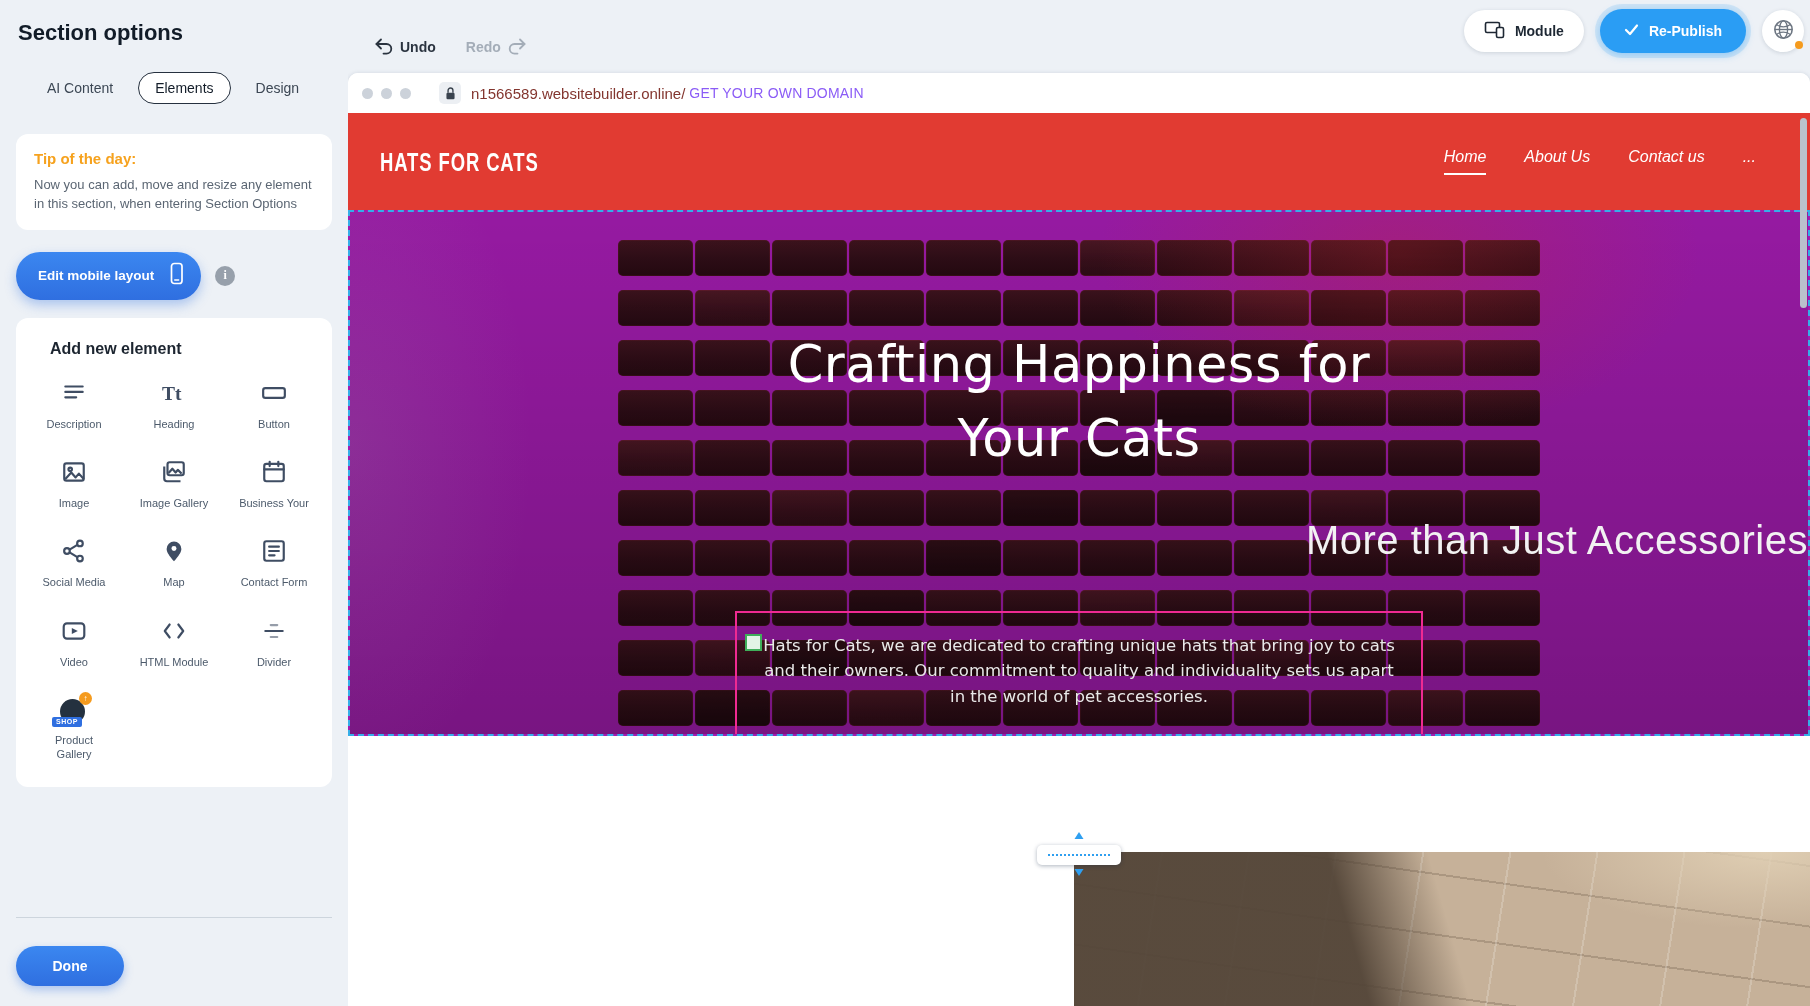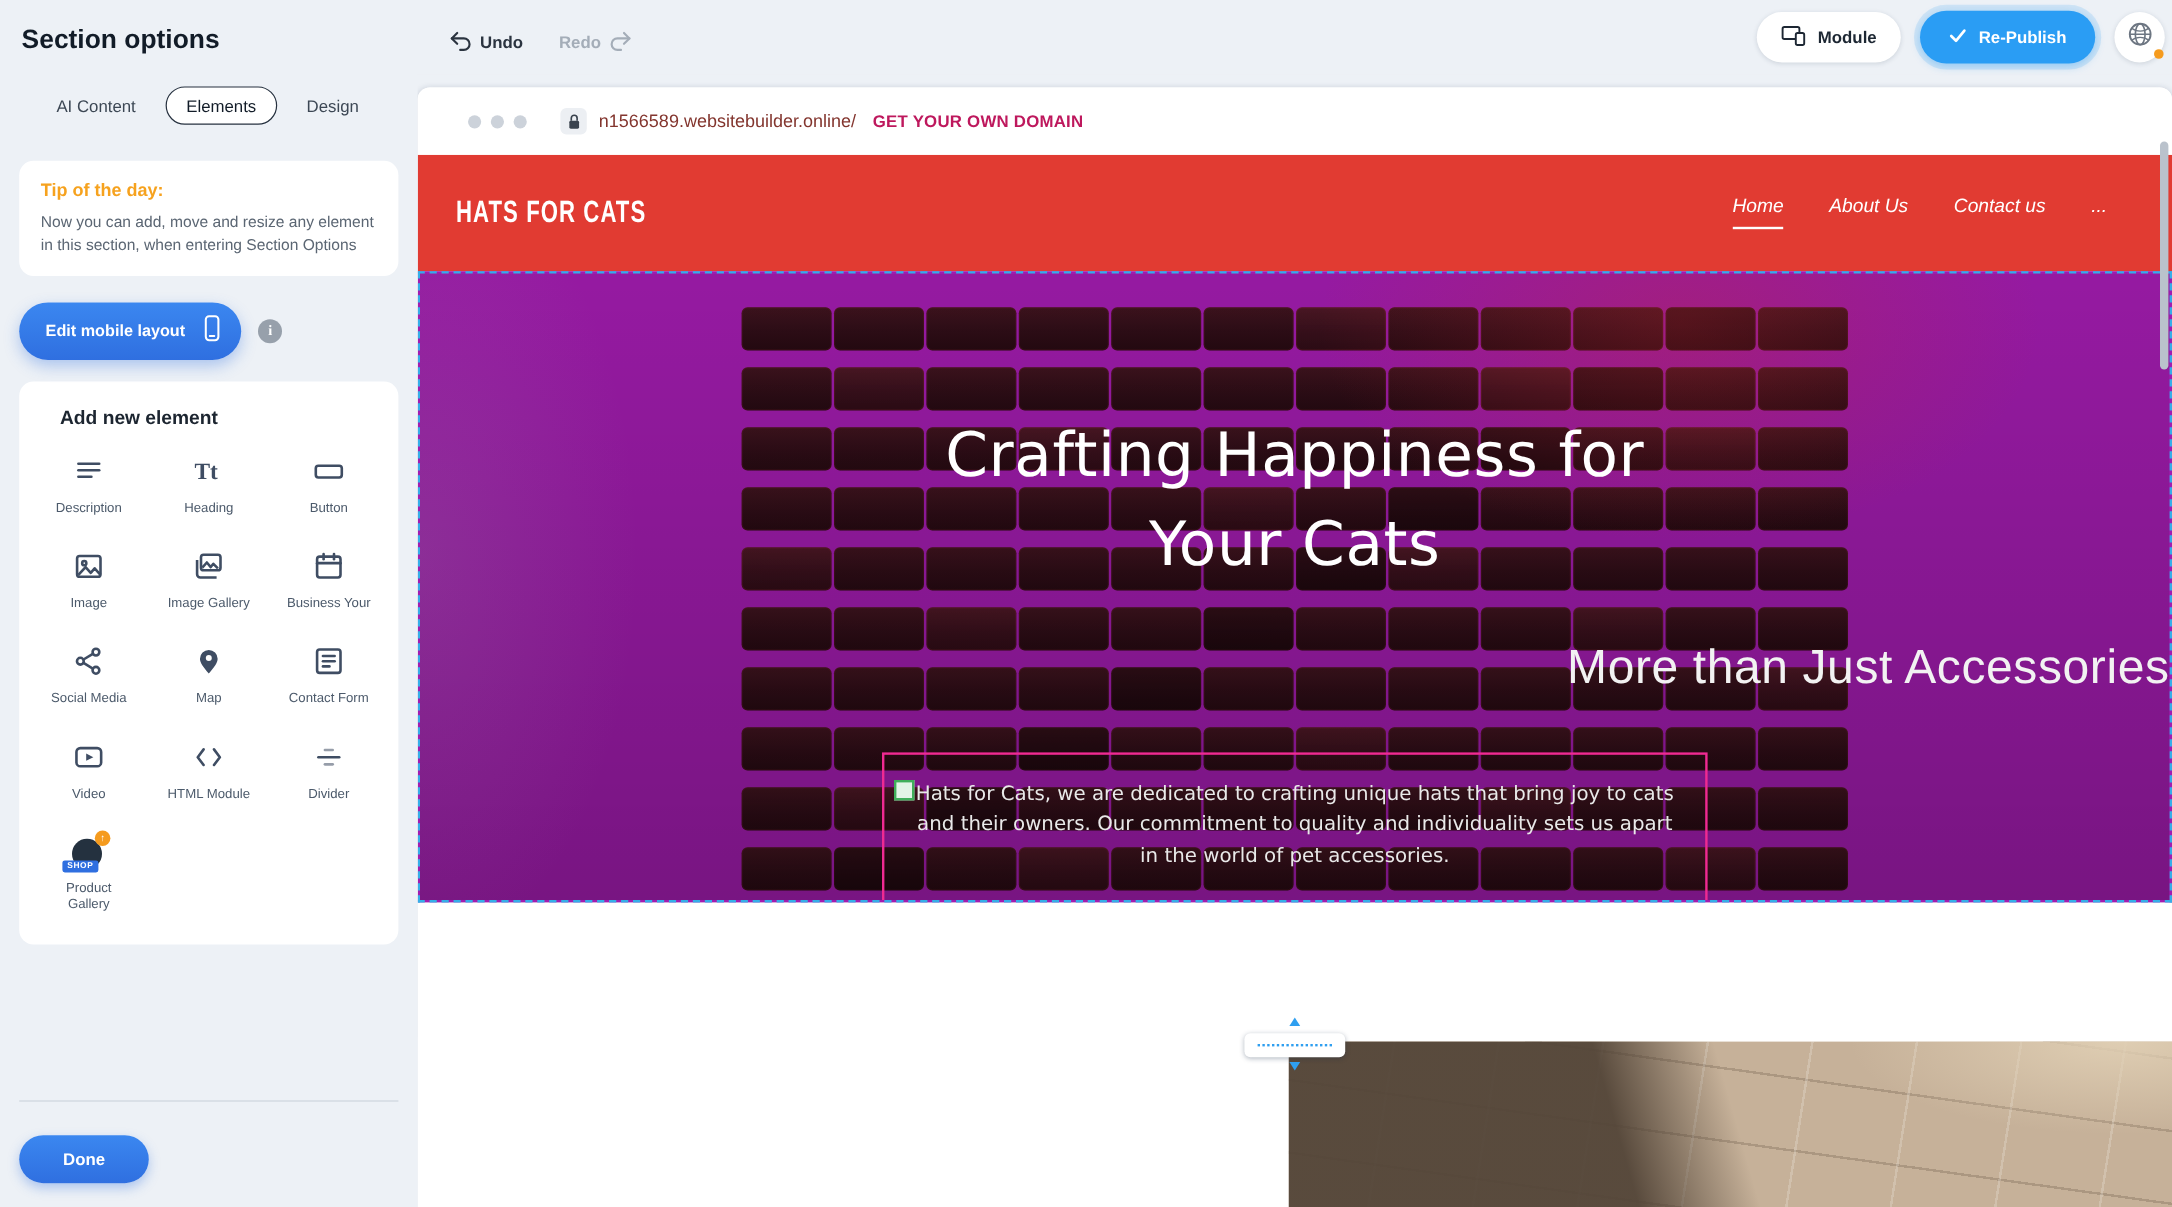--- a/index.html
+++ b/index.html
@@ -1,21 +1,21 @@
 <!DOCTYPE html>
 <html><head>
 <meta charset="utf-8">
 <style>
   * { box-sizing: border-box; margin: 0; padding: 0; }
   html,body { width:1810px; height:1006px; overflow:hidden; }
   body { font-family:"Liberation Sans",sans-serif; background:#edf1f6; position:relative; }
 
   
   .topbar { position:absolute; top:0; left:0; width:100%; height:62px; background:#edf1f6; z-index:3; }
-  .history { position:absolute; left:374px; top:4px; height:62px; display:flex; align-items:center; gap:30px; }
+  .history { position:absolute; left:374px; top:16px; height:62px; display:flex; align-items:center; gap:30px; }
   .hist-btn { display:flex; align-items:center; gap:7px; background:none; border:none; font-family:inherit;
               font-size:14px; font-weight:700; color:#2b3440; cursor:pointer; }
   .hist-btn.disabled { color:#a4adb8; }
   .top-actions { position:absolute; right:6px; top:0; height:62px; display:flex; align-items:center; gap:16px; }
   .preview-btn { display:flex; align-items:center; gap:10px; background:#fff; border:none; border-radius:21px;
                  height:42px; padding:0 20px; font-family:inherit; font-size:14px; font-weight:700; color:#1d2733;
                  box-shadow:0 1px 4px rgba(20,40,70,.15); cursor:pointer; }
   .republish-btn { display:flex; align-items:center; gap:10px; background:#2a9df4; border:none; border-radius:22px;
                  height:44px; padding:0 24px; font-family:inherit; font-size:14px; font-weight:700; color:#fff;
                  box-shadow:0 0 0 5px rgba(42,157,244,.15), 0 2px 8px rgba(42,157,244,.4); cursor:pointer; }
@@ -52,27 +52,27 @@
   .pg-plus { position:absolute; right:-2px; top:-5px; width:13px; height:13px; border-radius:50%; background:#f59b1e;
              color:#fff; font-size:8px; font-weight:700; display:flex; align-items:center; justify-content:center; }
   .sidebar-divider { position:absolute; bottom:88px; left:16px; right:16px; border-top:1px solid #cdd5dd; }
   .done-btn { position:absolute; bottom:20px; left:16px; width:108px; height:40px; border:none; border-radius:22px;
               background:linear-gradient(180deg,#3b87f0,#2f6fe0); box-shadow:0 4px 10px rgba(47,111,224,.35);
               color:#fff; font-family:inherit; font-size:14px; font-weight:700; cursor:pointer; }
 
   
   .browser { position:absolute; left:348px; top:73px; width:1462px; height:933px; background:#fff;
              border-radius:10px 10px 0 0; box-shadow:0 1px 5px rgba(20,40,70,.18); z-index:1; }
-  .browser-bar { height:56px; display:flex; align-items:center; border-radius:10px 10px 0 0; background:#fff;padding-left:28px; }
+  .browser-bar { height:40px; display:flex; align-items:center; border-radius:10px 10px 0 0; background:#fff; }
   .dots { display:flex; gap:8px; margin-left:14px; }
   .dot { width:11px; height:11px; border-radius:50%; background:#ccd2da; }
   .lock-wrap { margin-left:28px; width:22px; height:22px; border-radius:5px; background:#eceff3;
                display:flex; align-items:center; justify-content:center; }
   .url-text { margin-left:10px; font-size:15px; color:#83352e; }
-  .domain-cta { margin-left:14px; font-size:14px; font-weight:700; color:#be185d; letter-spacing:.2px; cursor:pointer; }
+  .domain-cta { margin-left:4px; font-size:14px; font-weight:400; color:#8b5cf6; letter-spacing:.2px; cursor:pointer; }
 
   
   .site { position:relative; width:100%; height:893px; background:#fff; overflow:hidden; }
   .site-header { height:97px; background:#e13b32; display:flex; align-items:center; justify-content:space-between;
                  padding:0 54px 0 32px; }
   .site-logo { color:#fff; font-weight:800; font-size:21px; letter-spacing:1px; transform:scale(.88,1.22);
                transform-origin:left center; white-space:nowrap; }
   .site-nav { display:flex; align-items:center; gap:38px;font-style:italic; }
   .nav-item { color:#fff; font-size:16px; padding-bottom:7px; border-bottom:2px solid transparent; cursor:pointer; }
   .nav-item.active { border-bottom-color:#fff; }

